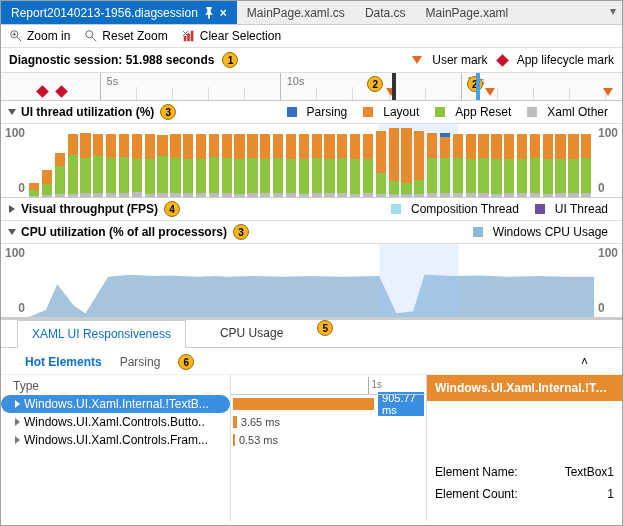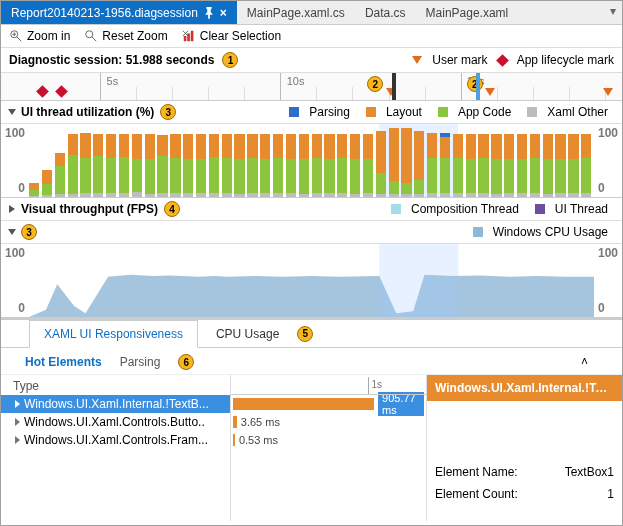--- a/index.html
+++ b/index.html
@@ -40,32 +40,32 @@
 .axis-r .top, .axis-r .bot { left: 4px; right: auto; }
 .chart-body { flex: 1; position: relative; }
 .chart-body.highlighted::before { content:""; position:absolute; top:0; bottom:0; left:62%; width:14%; background:rgba(160,200,255,0.25); }
 .bar-col { position: absolute; bottom: 0; width: 6px; }
 .seg { width: 100%; }
 
 .cpu-chart { position: relative; height: 74px; border-bottom: 1px solid #ccc; display: flex; }
 .cpu-area svg { width: 100%; height: 100%; }
 
 .bottom-pane { border-top: 2px solid #ccc; display: flex; flex-direction: column; }
-.sub-tabs { display: flex; border-bottom: 1px solid #ccc; padding-left: 28px; gap: 4px; align-items: center; }
+.sub-tabs { display: flex; border-bottom: 1px solid #ccc; padding-left: 16px; gap: 20px; }
 .sub-tab { padding: 6px 14px; cursor: pointer; color: #333; }
 .sub-tab.active { color: #0e6fc7; border: 1px solid #ccc; border-bottom: 1px solid #fff; margin-bottom: -1px; background: #fff; }
 .sub-sub-tabs { display: flex; gap: 18px; padding: 6px 24px 4px; border-bottom: 1px solid #eee; align-items: center; }
 .sub-sub-tab { cursor: pointer; color: #555; }
 .sub-sub-tab.active { color: #0e6fc7; font-weight: 600; }
 .chevron-up { margin-left: auto; margin-right: 10px; }
 
 .detail-row { display: flex; }
 .tree-panel { width: 230px; border-right: 1px solid #ddd; padding: 2px 0; }
 .tree-header { padding: 2px 12px; color: #555; }
-.tree-item { padding: 2px 6px 2px 14px; white-space: nowrap; overflow: hidden; text-overflow: ellipsis; cursor: pointer; display:flex; align-items:center; gap:4px; }
+.tree-item { padding: 2px 6px 2px 14px; white-space: nowrap; overflow: hidden; text-overflow: ellipsis; cursor: pointer; display:flex; align-items:center; gap:4px;border-radius:9px; }
 .tree-item.selected { background: #3a8fe0; color: #fff; }
 .tree-exp { width:0; height:0; border-top:4px solid transparent; border-bottom:4px solid transparent; border-left:5px solid #777; flex-shrink:0; }
 .tree-item.selected .tree-exp { border-left-color:#fff; }
 
 .bars-panel { flex: 1; padding-top: 2px; border-right: 1px solid #ddd; }
 .bar-ruler { height: 18px; position: relative; border-bottom: 1px solid #ccc; }
 .bar-ruler .t { position: absolute; top: 0; bottom: 0; border-left: 1px solid #aaa; }
 .bar-ruler .lbl { position: absolute; top: 2px; font-size: 10px; color: #777; }
 .bar-row { height: 18px; display: flex; align-items: center; gap: 4px; padding: 1px 2px; }
 .bar-fill { height: 12px; background: #e78b2f; }
@@ -177,21 +177,21 @@
 <div class="section-header">
   <span class="expander open"></span>
   <span class="section-title">UI thread utilization (%)</span>
   <span class="callout">3</span>
   <div class="legend-inline" id="ui-legend">
       <span class="swatch" style="background: rgb(47, 111, 201);"></span>
       <span style="margin-right: 6px;">Parsing</span>
       <span class="swatch" style="background: rgb(231, 139, 47);"></span>
       <span style="margin-right: 6px;">Layout</span>
       <span class="swatch" style="background: rgb(140, 198, 63);"></span>
-      <span style="margin-right: 6px;">App Code</span>
+      <span style="margin-right: 6px;">App Reset</span>
       <span class="swatch" style="background: rgb(189, 189, 189);"></span>
       <span style="margin-right: 6px;">Xaml Other</span>
     </div>
 </div>
 <div class="ui-thread-chart">
   <div class="axis-l">
       <span class="top">100</span>
       <span class="bot">0</span>
     </div>
   <div class="chart-body highlighted" id="ui-bars">
@@ -430,20 +430,21 @@
   <div class="legend-inline" id="vt-legend">
       <span class="swatch" style="background: rgb(159, 224, 232);"></span>
       <span style="margin-right: 6px;">Composition Thread</span>
       <span class="swatch" style="background: rgb(107, 78, 160);"></span>
       <span style="margin-right: 6px;">UI Thread</span>
     </div>
 </div>
 
 <div class="section-header">
   <span class="expander open"></span>
+  <span class="section-title">CPU utilization (% of all processors)</span>
   <span class="callout">3</span>
   <div class="legend-inline" id="cpu-legend">
       <span class="swatch" style="background: rgb(143, 183, 214);"></span>
       <span style="margin-right: 6px;">Windows CPU Usage</span>
     </div>
 </div>
 <div class="cpu-chart">
   <div class="axis-l">
       <span class="top">100</span>
       <span class="bot">0</span>

